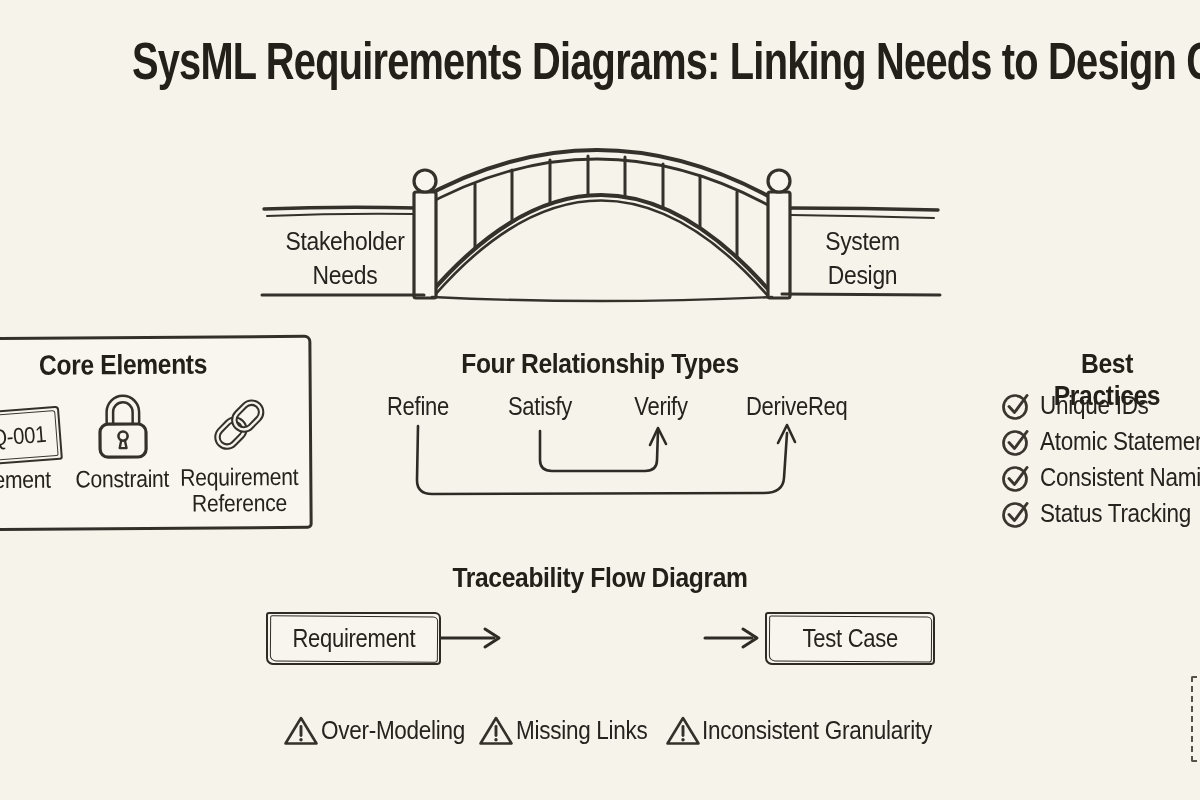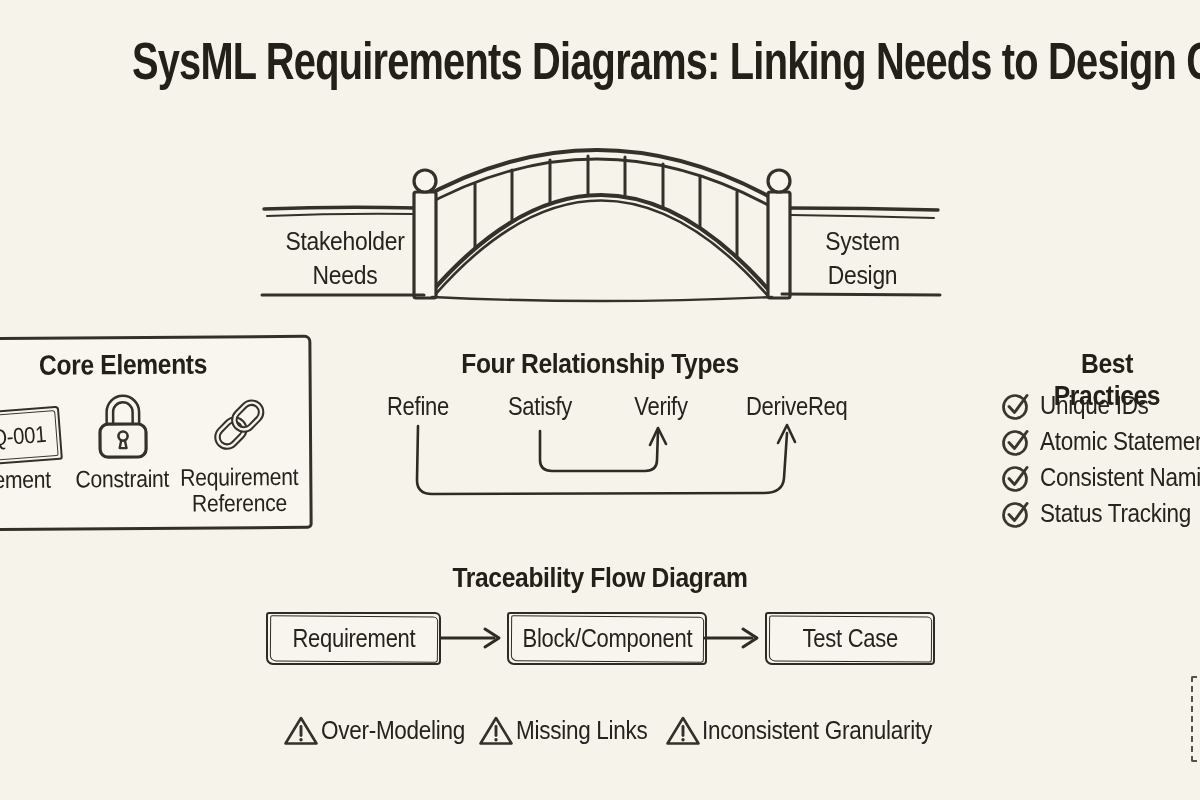--- a/index.html
+++ b/index.html
@@ -174,24 +174,20 @@
   <div class="abs flowbox" style="left:266px;top:612px;width:171px;height:49px;">
     <div class="inner2"></div>
     <span class="lbl cxc nowrap">Requirement</span>
   </div>
   <svg class="abs" style="left:438px;top:625px;" width="70" height="26" viewBox="0 0 70 26">
     <g fill="none" stroke="#2e2b25" stroke-width="3" stroke-linecap="round" stroke-linejoin="round">
       <path d="M3,13 L56,13"></path>
         <path d="M47,4 L61,13 L47,22"></path>
     </g>
   </svg>
-  <div class="abs flowbox" style="left:507px;top:612px;width:196px;height:49px;">
-    <div class="inner2"></div>
-    <span class="lbl cxc nowrap">Block/Component</span>
-  </div>
   <svg class="abs" style="left:702px;top:625px;" width="66" height="26" viewBox="0 0 66 26">
     <g fill="none" stroke="#2e2b25" stroke-width="3" stroke-linecap="round" stroke-linejoin="round">
       <path d="M3,13 L50,13"></path>
         <path d="M41,4 L55,13 L41,22"></path>
     </g>
   </svg>
   <div class="abs flowbox" style="left:765px;top:612px;width:166px;height:49px;align-items:center;">
     <div class="inner2"></div>
     <span class="lbl cxc nowrap">Test Case</span>
   </div>

